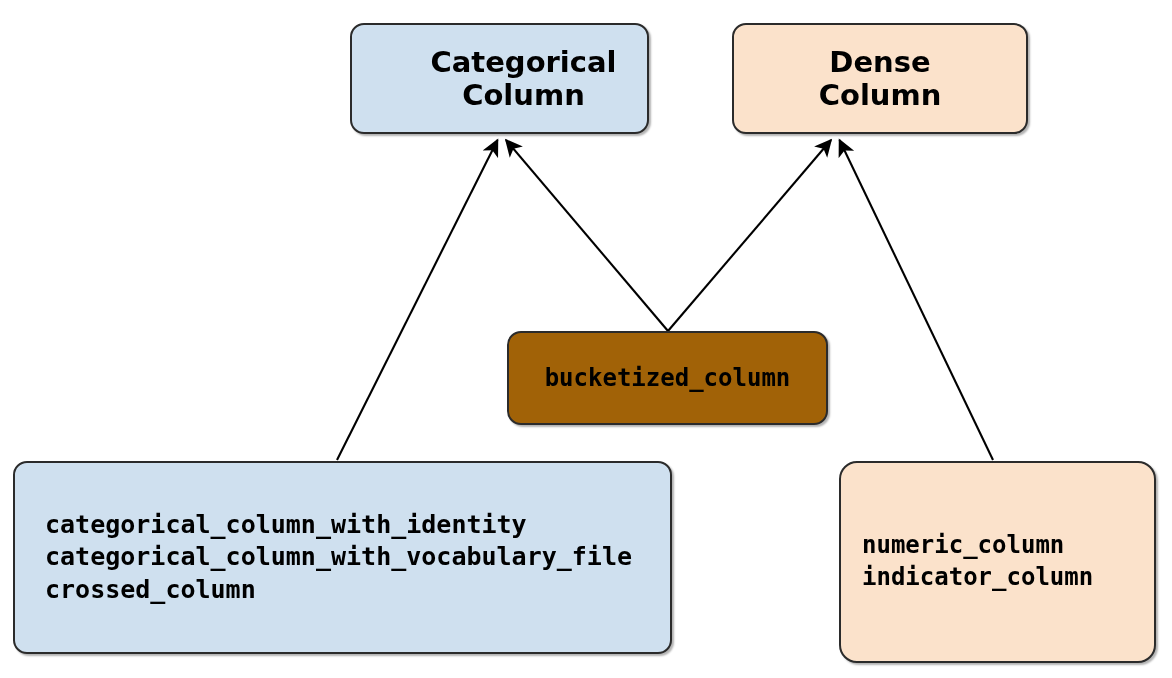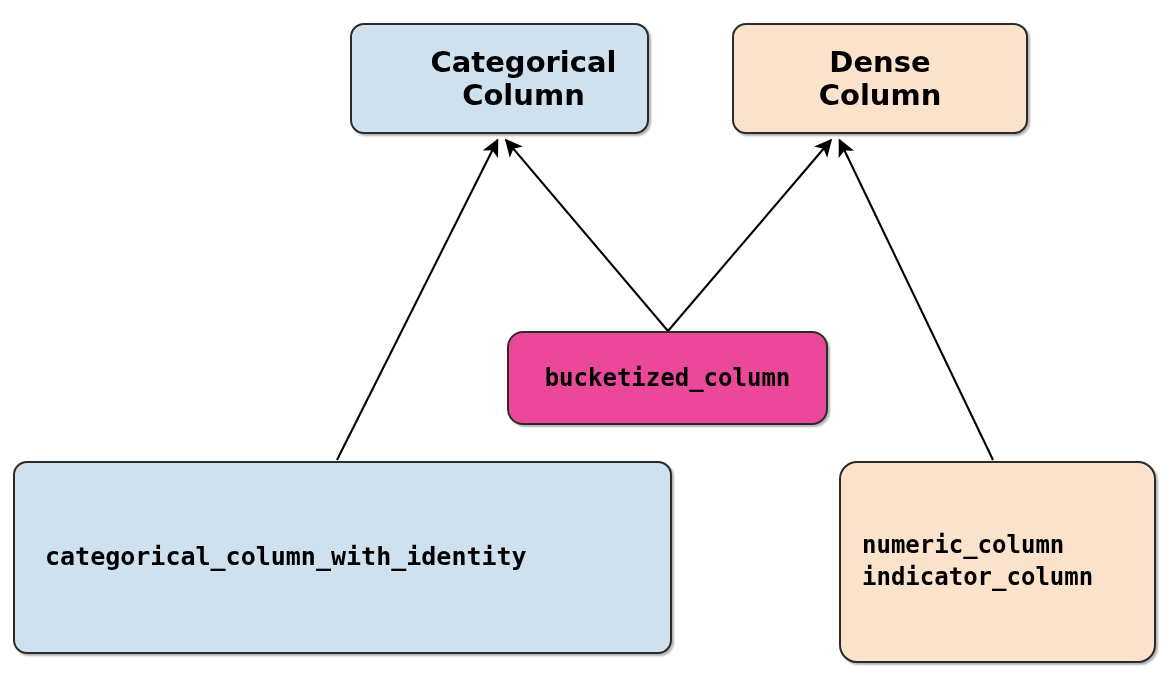--- a/index.html
+++ b/index.html
@@ -106,27 +106,29 @@
   <div class="node" id="node-categorical-column" style="background:#cfe0ef;">
     <div class="node-title">Categorical
 Column</div>
   </div>
 
   <div class="node" id="node-dense-column" style="background:#fbe2cb;">
     <div class="node-title">Dense
 Column</div>
   </div>
 
-  <div class="node" id="node-bucketized-column" style="background:#ec4899;border-radius:16px;">
+  <div class="node" id="node-bucketized-column" style="background:#a16207;">
     <div class="node-mono">bucketized_column</div>
   </div>
 
   <div class="node" id="node-categorical-list" style="background:#cfe0ef;">
     <div class="list">
       <span class="node-mono">categorical_column_with_identity</span>
+      <span class="node-mono">categorical_column_with_vocabulary_file</span>
+      <span class="node-mono">crossed_column</span>
     </div>
   </div>
 
   <div class="node" id="node-dense-list" style="background:#fbe2cb;border-radius:18px;">
     <div class="list">
       <span class="node-mono">numeric_column</span>
       <span class="node-mono">indicator_column</span>
     </div>
   </div>
 

